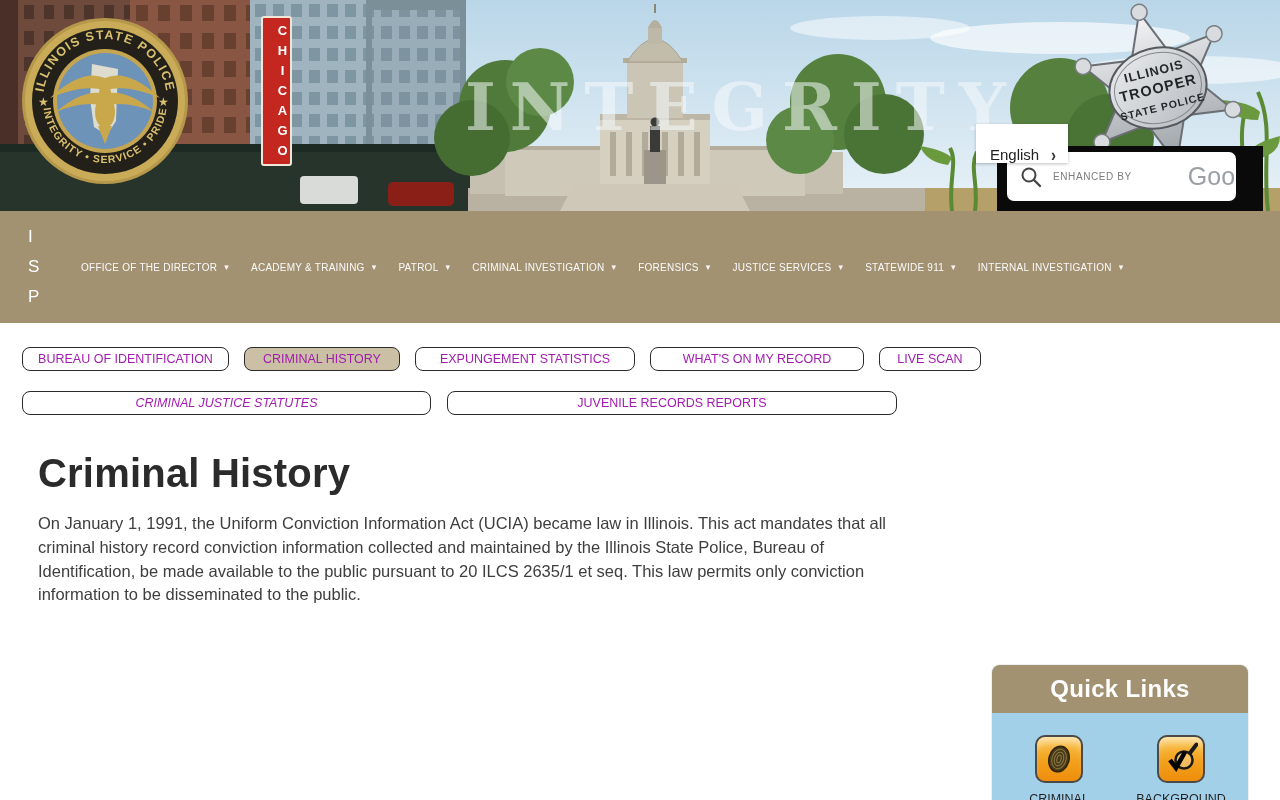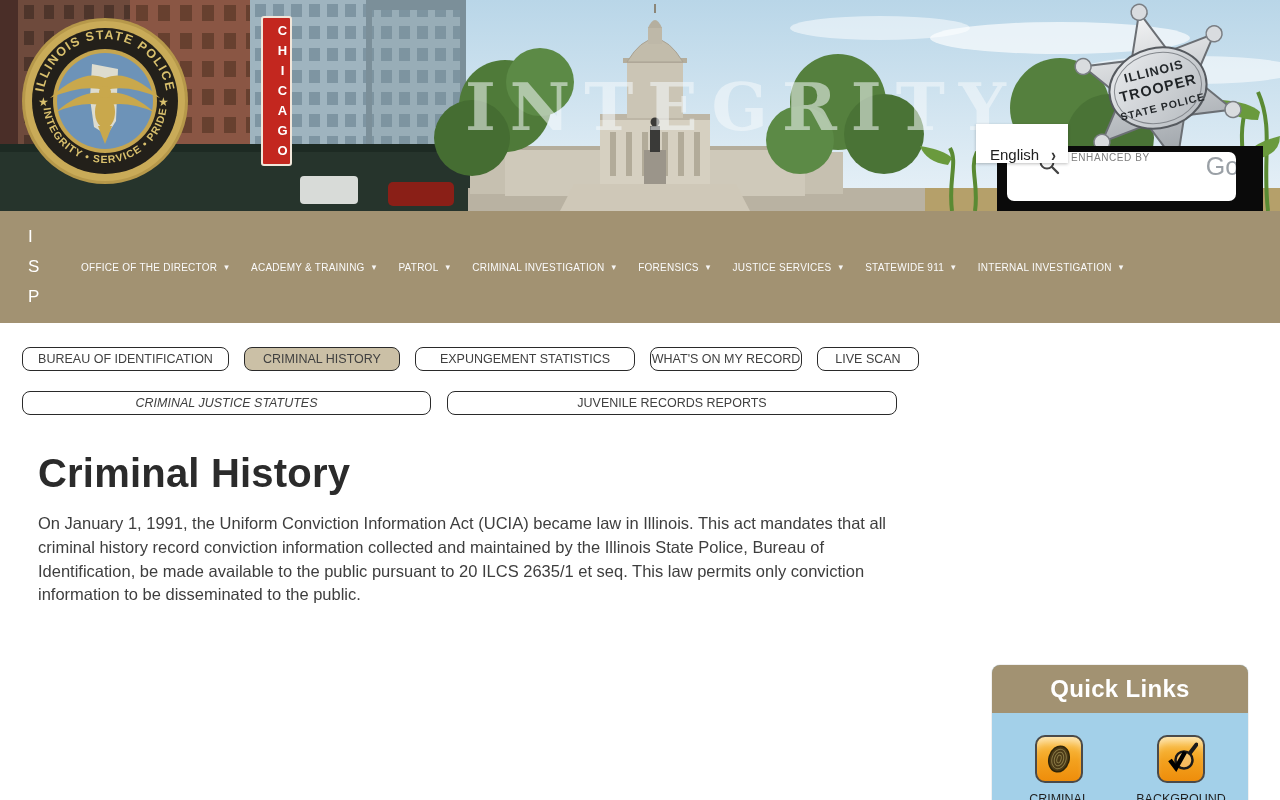--- a/index.html
+++ b/index.html
@@ -22,45 +22,45 @@
 
   .lang-box { position:absolute; left:976px; top:124px; width:92px; height:39px; background:#fff;
               display:flex; align-items:flex-end; justify-content:space-between;
               padding:0 12px 0 14px; font-size:15px; color:#222; cursor:pointer;
               box-shadow:0 1px 3px rgba(0,0,0,.25); z-index:6; }
   .lang-box .chev { font-size:15px; color:#333; font-weight:700; transform:scaleY(1.2); }
 
   .search-bg { position:absolute; left:997px; top:146px; width:266px; height:65px;
                background:#0a0a0a; z-index:4; }
   .search-box { position:absolute; left:1007px; top:152px; width:229px; height:49px;
-                background:#fff; border-radius:7px; display:flex; 
-                padding-left:30px; overflow:hidden; z-index:5; cursor:text; }
+                background:#fff; border-radius:7px; display:flex; align-items:center;
+                padding-left:12px; overflow:hidden; z-index:5; cursor:text; }
   .search-box .mag { flex:0 0 auto; margin-right:10px; }
   .ph-prefix { font-size:10px; color:#7d7d7d; letter-spacing:.6px; margin-right:8px; white-space:nowrap; }
   .ph-brand  { font-size:25px; color:#9aa0a6; font-weight:500; white-space:nowrap;margin-left:48px; }
 
   
   .navbar { position:relative; width:1280px; height:112px; background:#a29272;
             display:flex; align-items:center; padding-left:28px; }
   .nav-logo { display:flex; flex-direction:column; color:#fff; font-size:17px;
               line-height:1.75; margin-right:24px; width:18px; cursor:pointer; }
   .nav-menu { display:flex; align-items:center; white-space:nowrap; overflow:hidden; flex:1; }
   .nav-item { color:#fbfbfb; font-size:10px; padding:8px 11px; letter-spacing:.25px; cursor:pointer; }
   .nav-item::after { content:"▾"; margin-left:7px; font-size:9px; opacity:.95; position:relative; top:-1px; }
 
   
   .content { position:relative; width:1280px; height:477px; background:#fff; }
   .tabs-row { display:flex; margin-left:22px; }
   .tabs-row.r1 { padding-top:24px; gap:15px; }
   .tabs-row.r2 { padding-top:20px; gap:16px; }
   .tab { height:24px; border:1px solid #2a2a2a; border-radius:8px; background:#fff;
          display:flex; align-items:center; justify-content:center; font-size:12.5px;
-         color:#404040; cursor:pointer; }
+         color:#a21caf; cursor:pointer; }
   .tabs-row.r1 .tab:nth-child(1){width:207px;} .tabs-row.r1 .tab:nth-child(2){width:156px;}
-  .tabs-row.r1 .tab:nth-child(3){width:220px;} .tabs-row.r1 .tab:nth-child(4){width:152px;}
+  .tabs-row.r1 .tab:nth-child(3){width:220px;} .tabs-row.r1 .tab:nth-child(4){width:214px;}
   .tabs-row.r1 .tab:nth-child(5){width:102px;}
   .tabs-row.r2 .tab:nth-child(1){width:409px;font-style:italic;} .tabs-row.r2 .tab:nth-child(2){width:450px;text-align:center;}
   .tab.active { background:#cbc0a6; }
 
   .article { margin-left:38px; width:880px; }
   .article h1 { font-size:40px; font-weight:700; color:#2b2b2b; margin:36px 0 16px; letter-spacing:.2px; }
   .article p  { font-size:16.5px; line-height:1.44; color:#3e3e3e; }
 
   
   .quick-panel { position:absolute; left:992px; top:342px; width:256px; height:470px;

